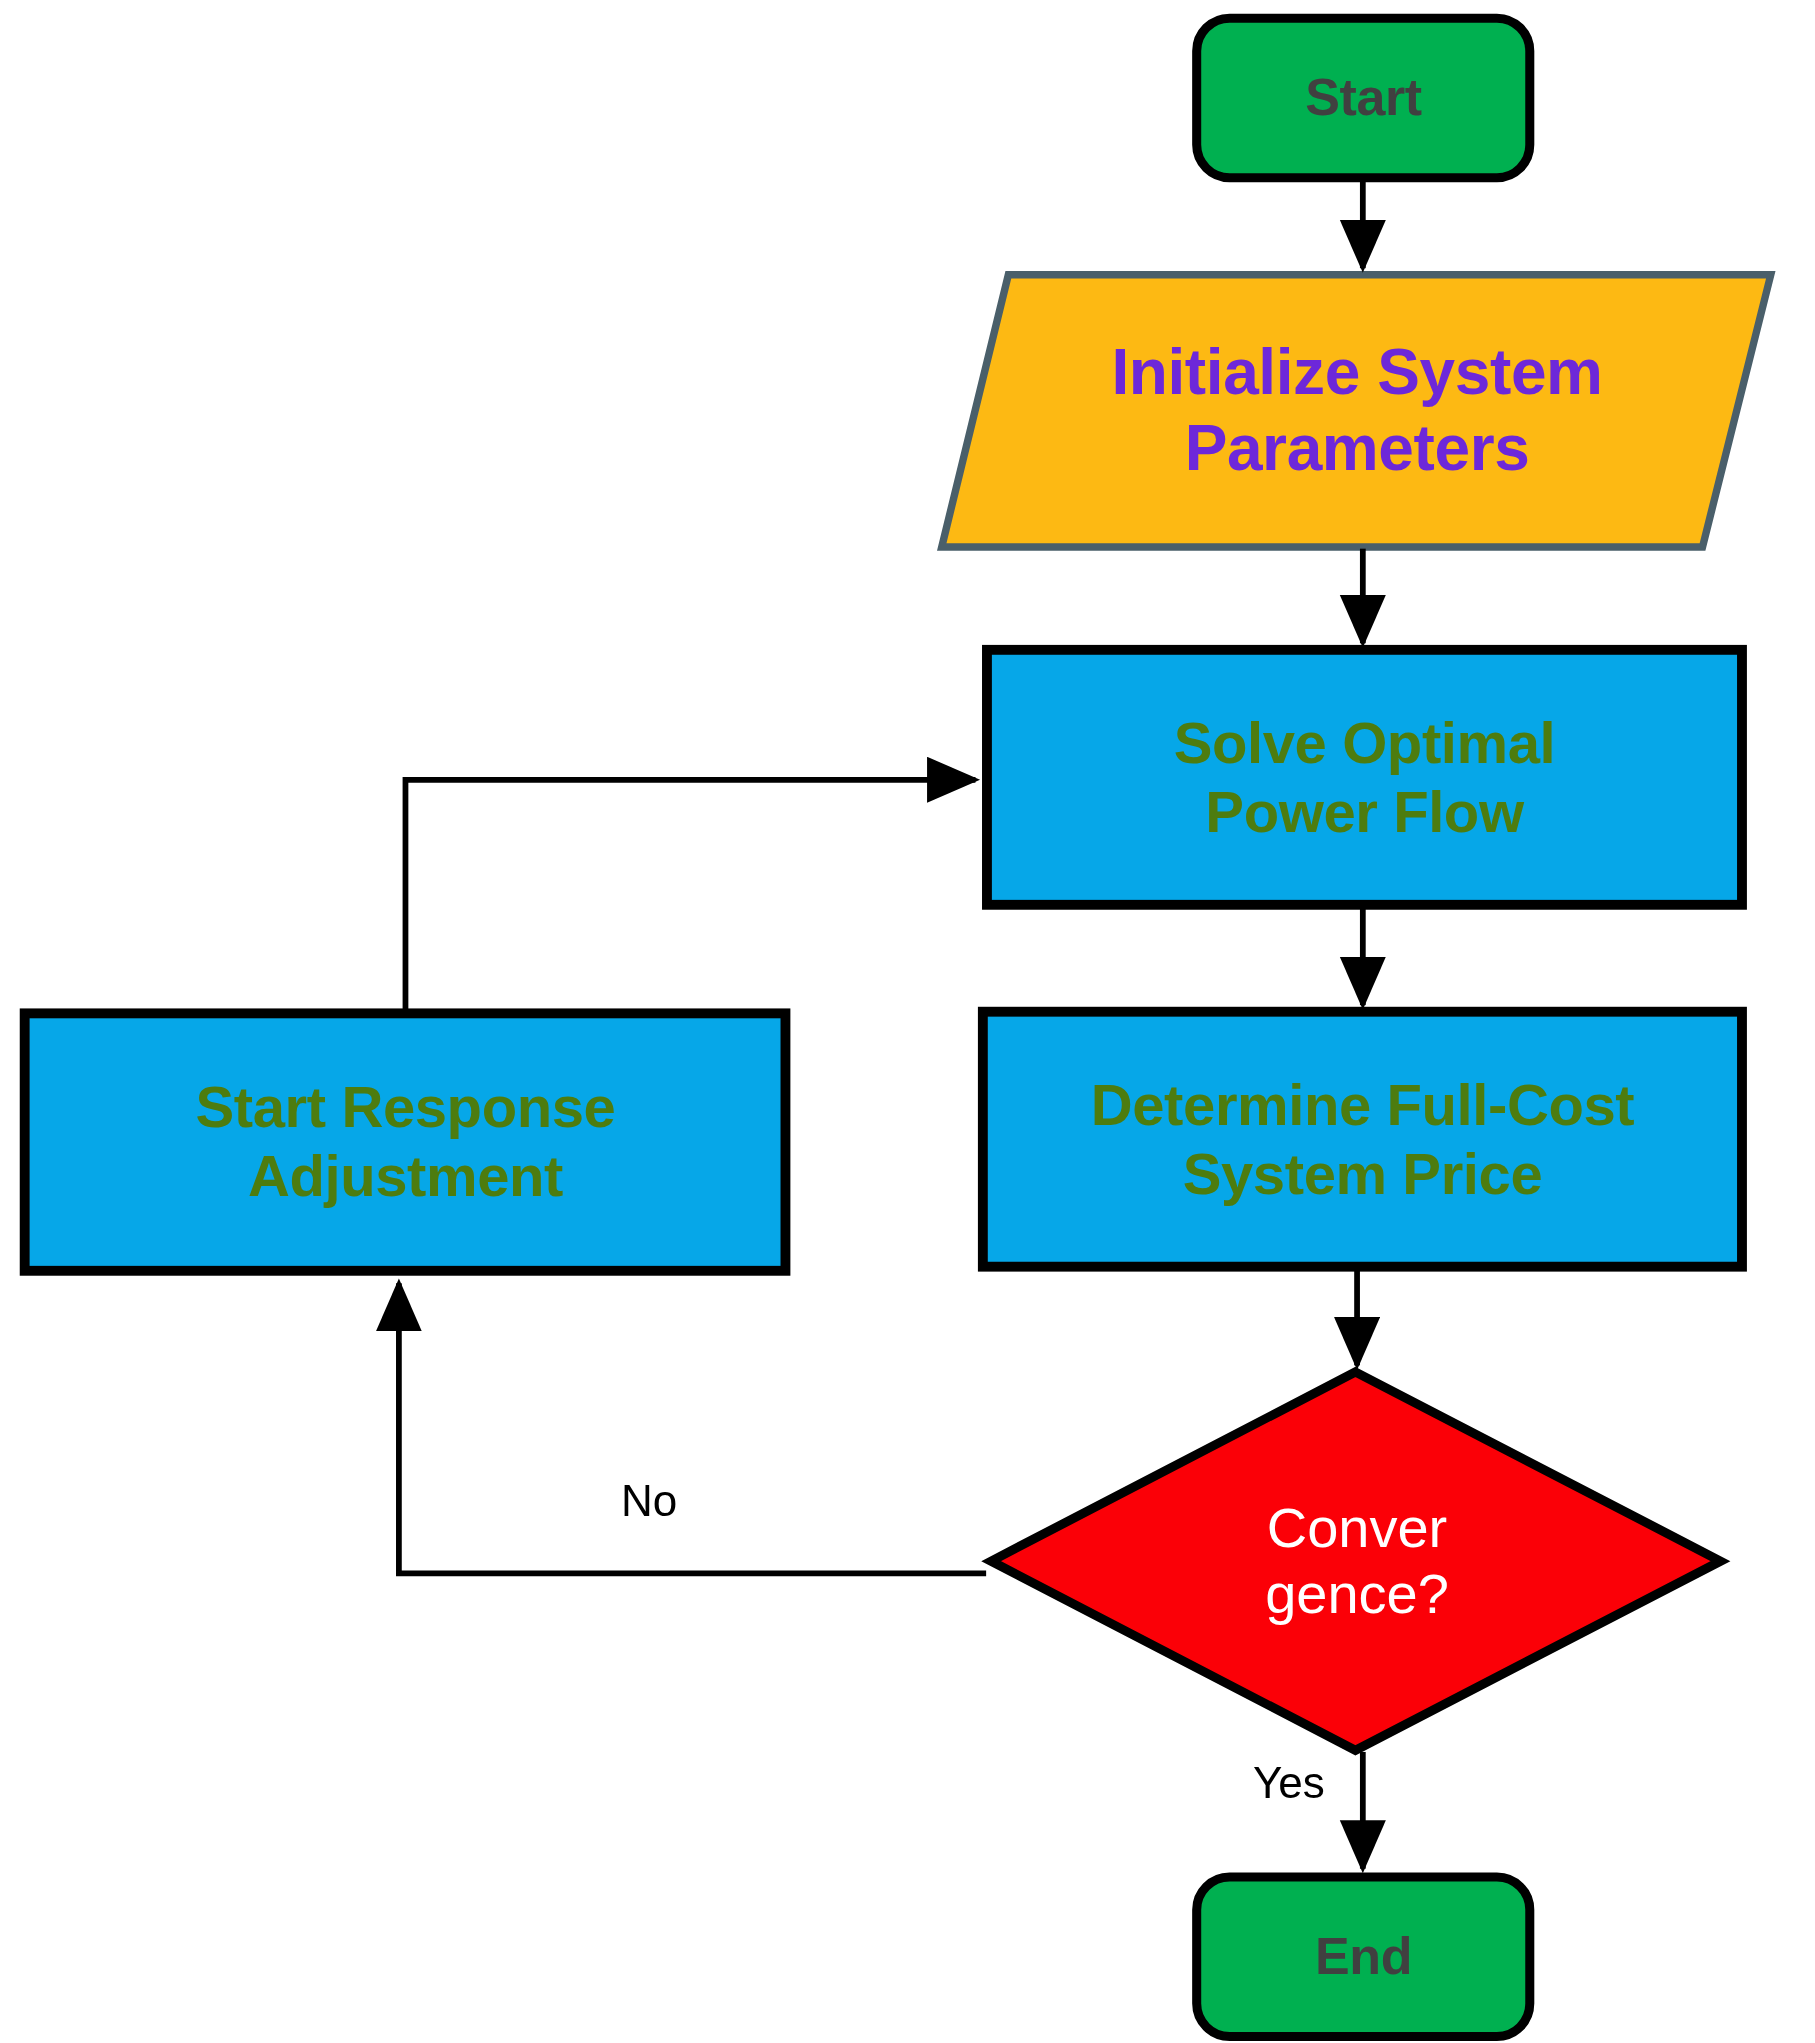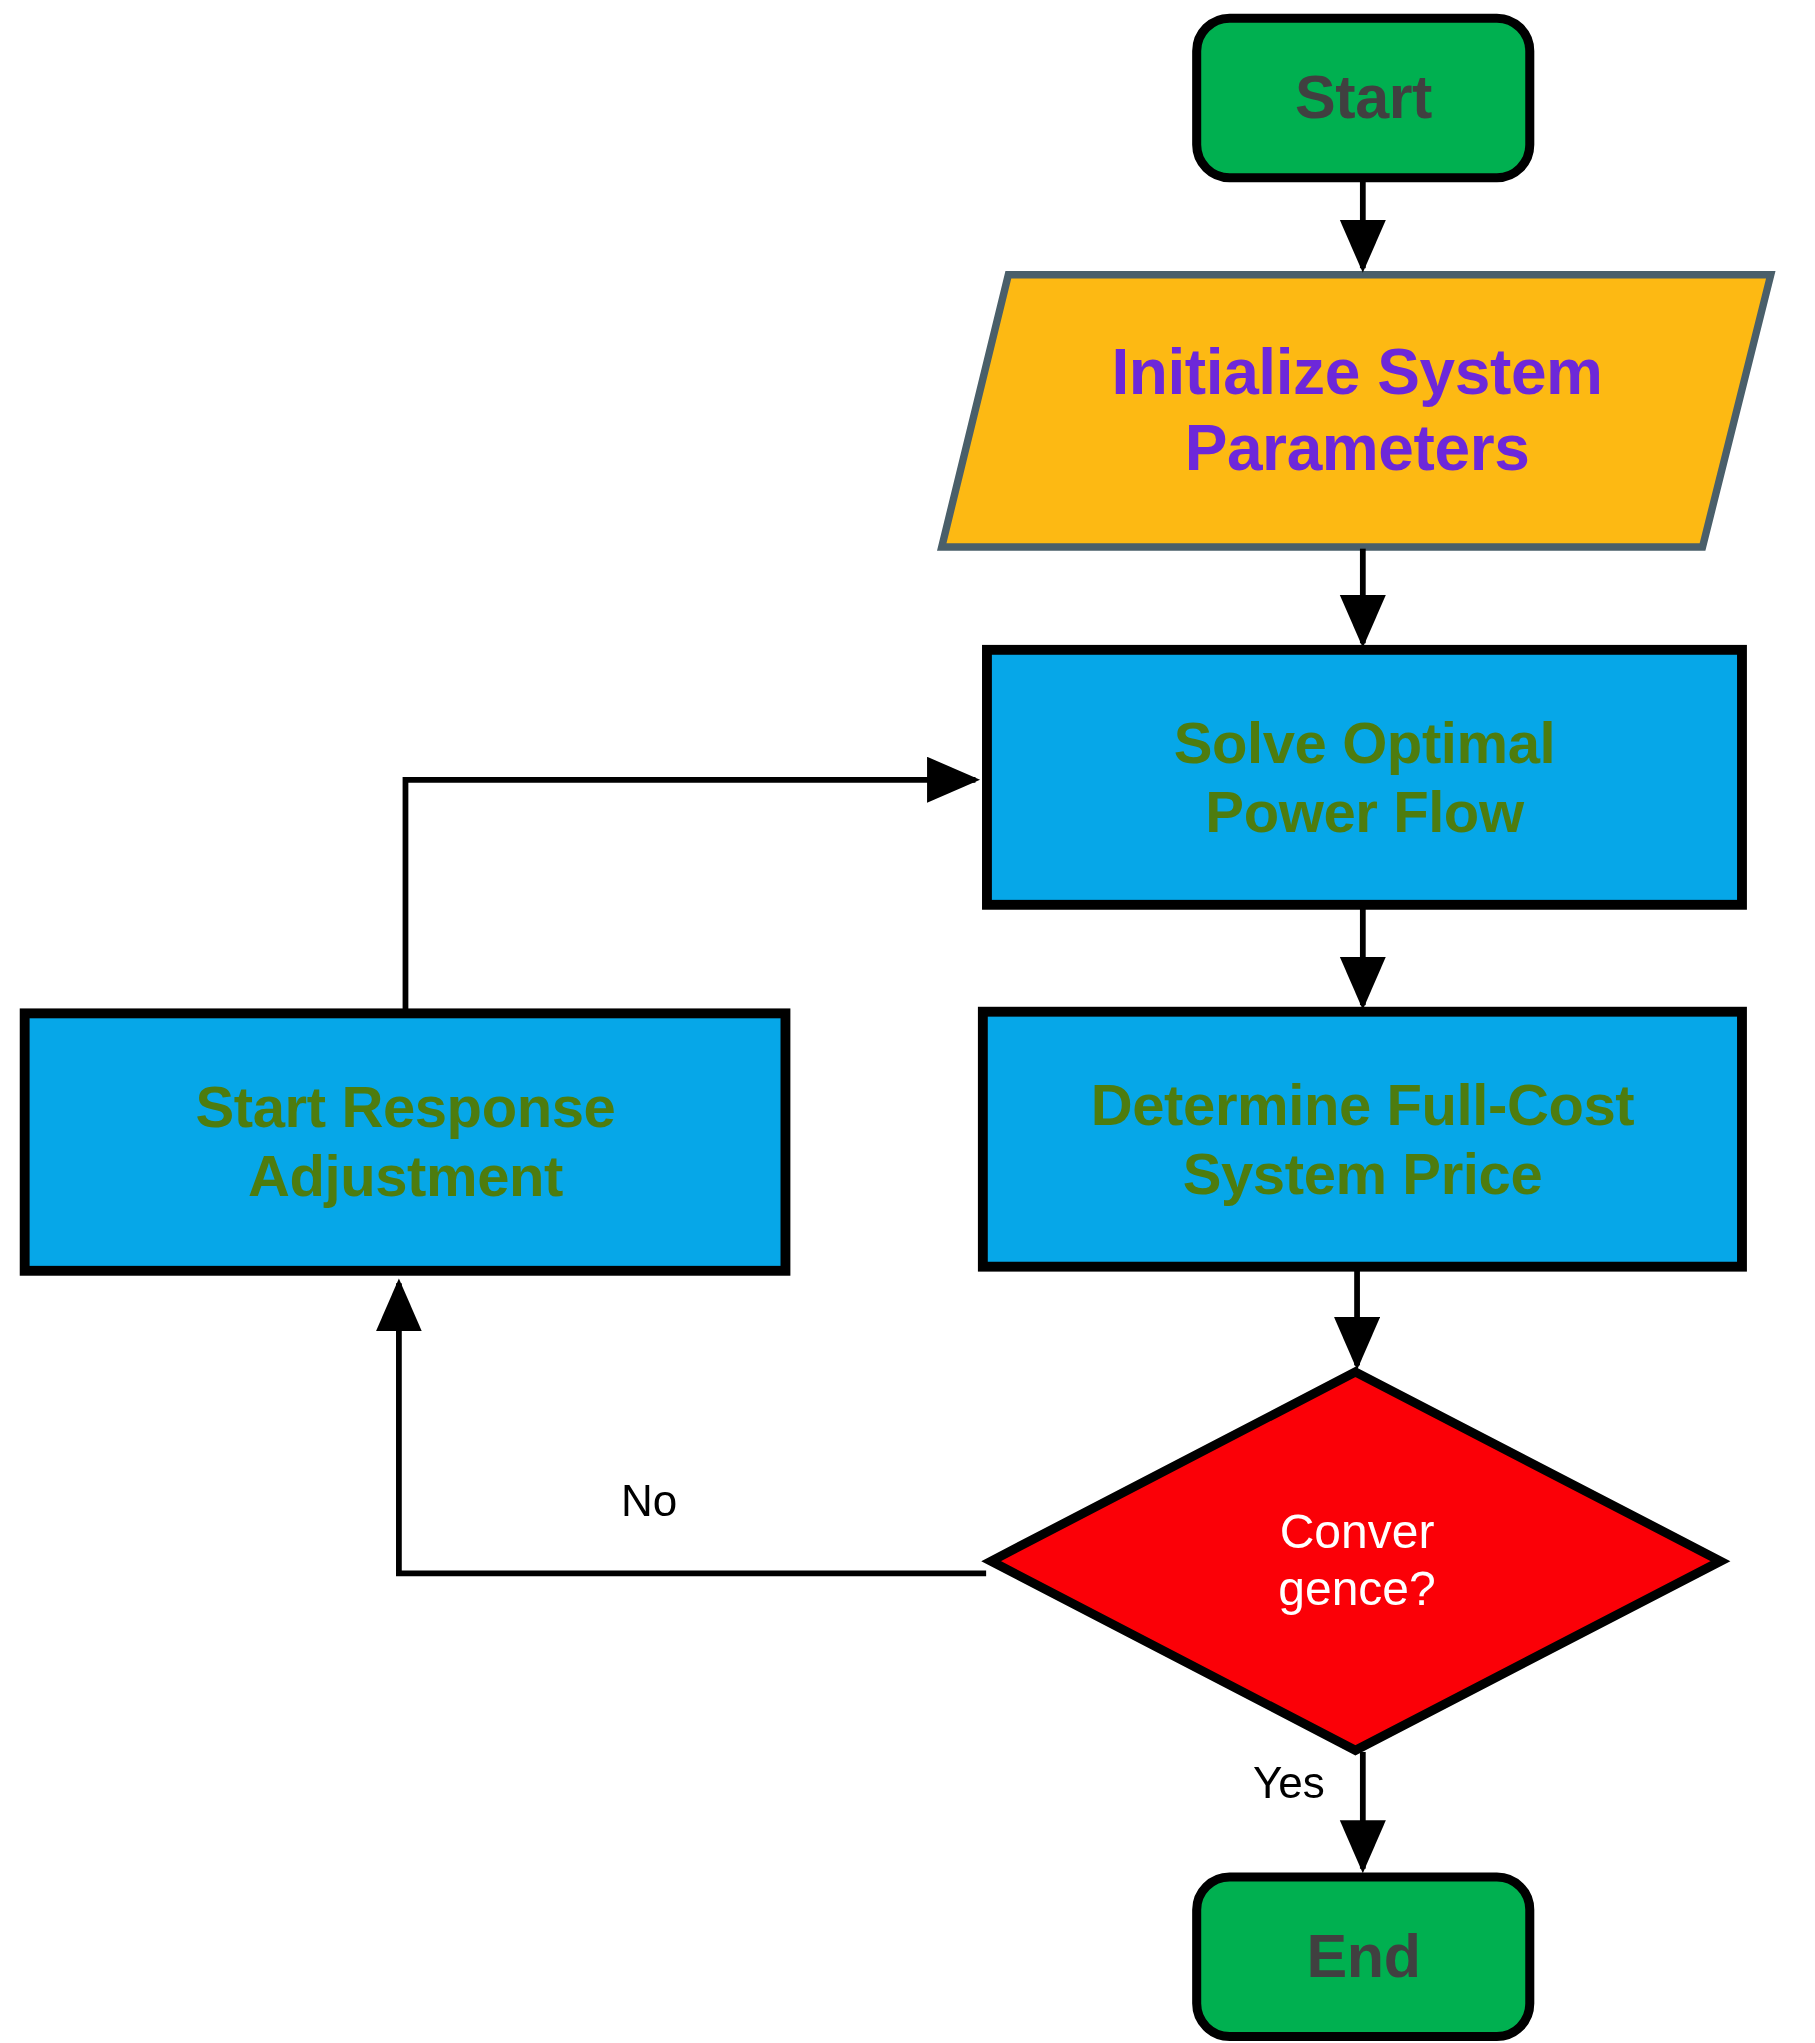--- a/index.html
+++ b/index.html
@@ -27,39 +27,39 @@
     display: flex;
     align-items: center;
     justify-content: center;
     text-align: center;
     pointer-events: none;
     white-space: pre-line;
     line-height: 1.18;
   }
   .lbl-terminator {
     font-weight: bold;
-    font-size: 61px;
+    font-size: 52px;
     color: #404040;
     letter-spacing: -0.4px;
   }
   .lbl-process {
     font-weight: bold;
     font-size: 58px;
     color: #4d7c0f;
     letter-spacing: -0.4px;
   }
   .lbl-io {
     font-weight: bold;
     font-size: 64px;
     color: #6d28d9;
     letter-spacing: -0.4px;
   }
   .lbl-decision {
     font-weight: normal;
-    font-size: 48px;
+    font-size: 56px;
     color: #ffffff;
     letter-spacing: 0px;
   }
   .edge-label {
     position: absolute;
     font-weight: normal;
     font-size: 44px;
     color: #000000;
     white-space: nowrap;
     pointer-events: none;

